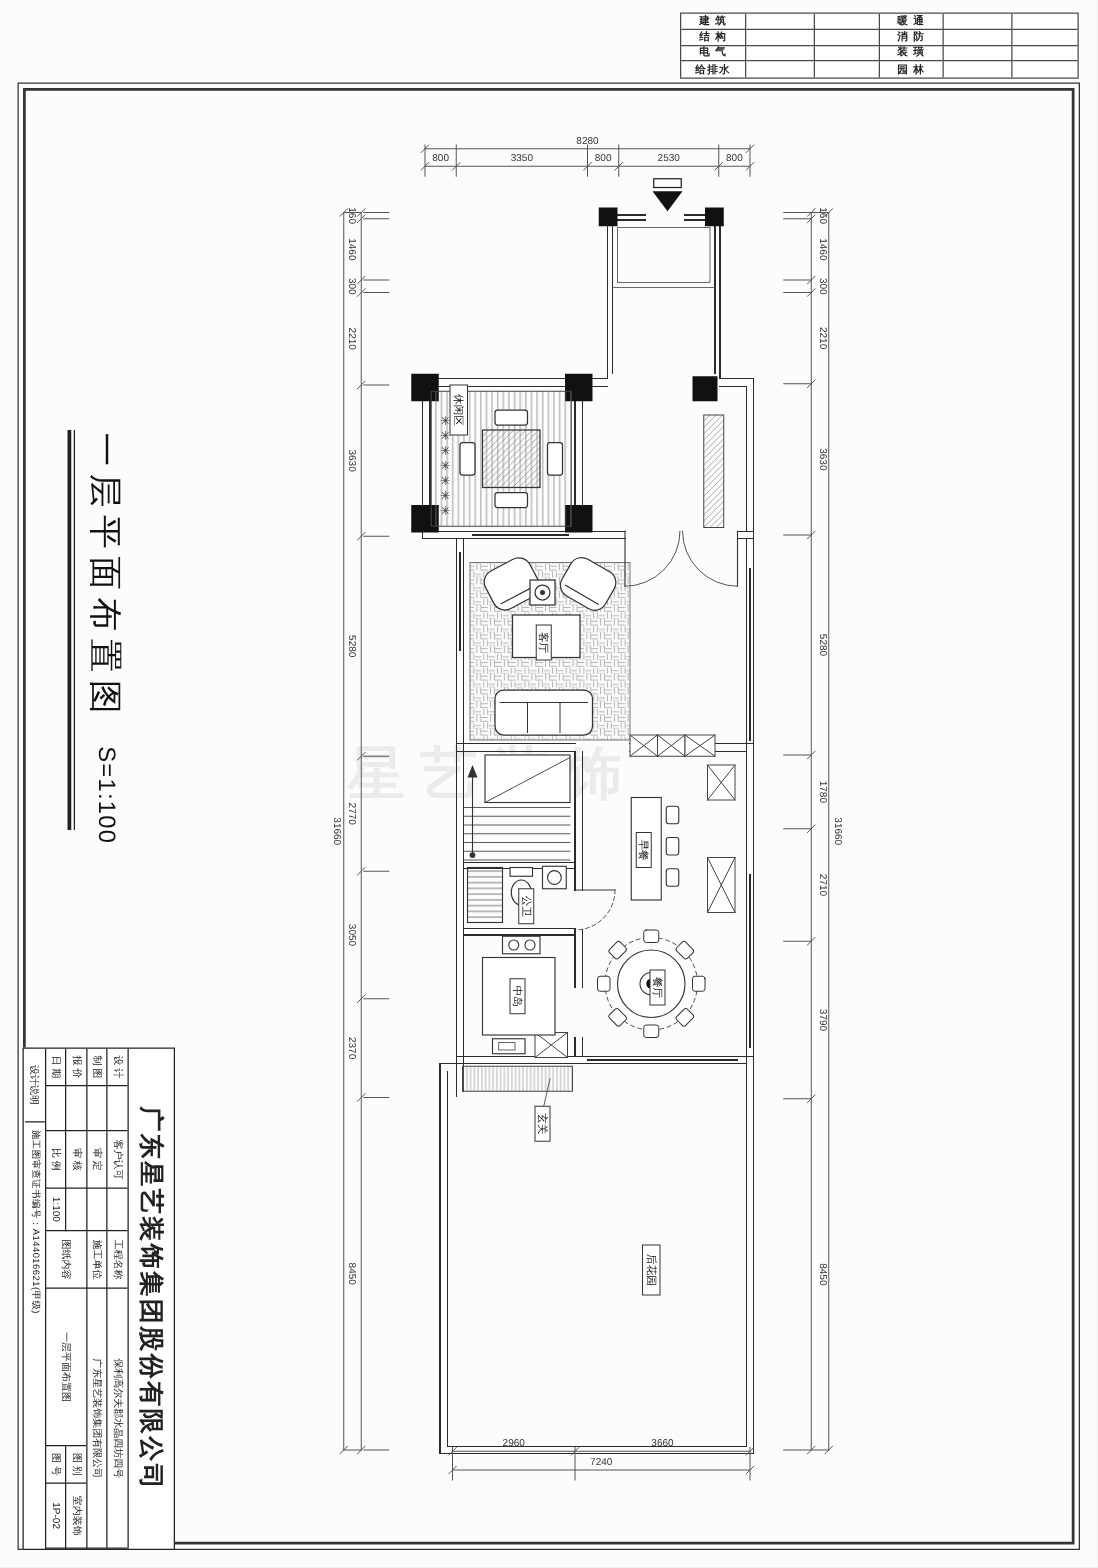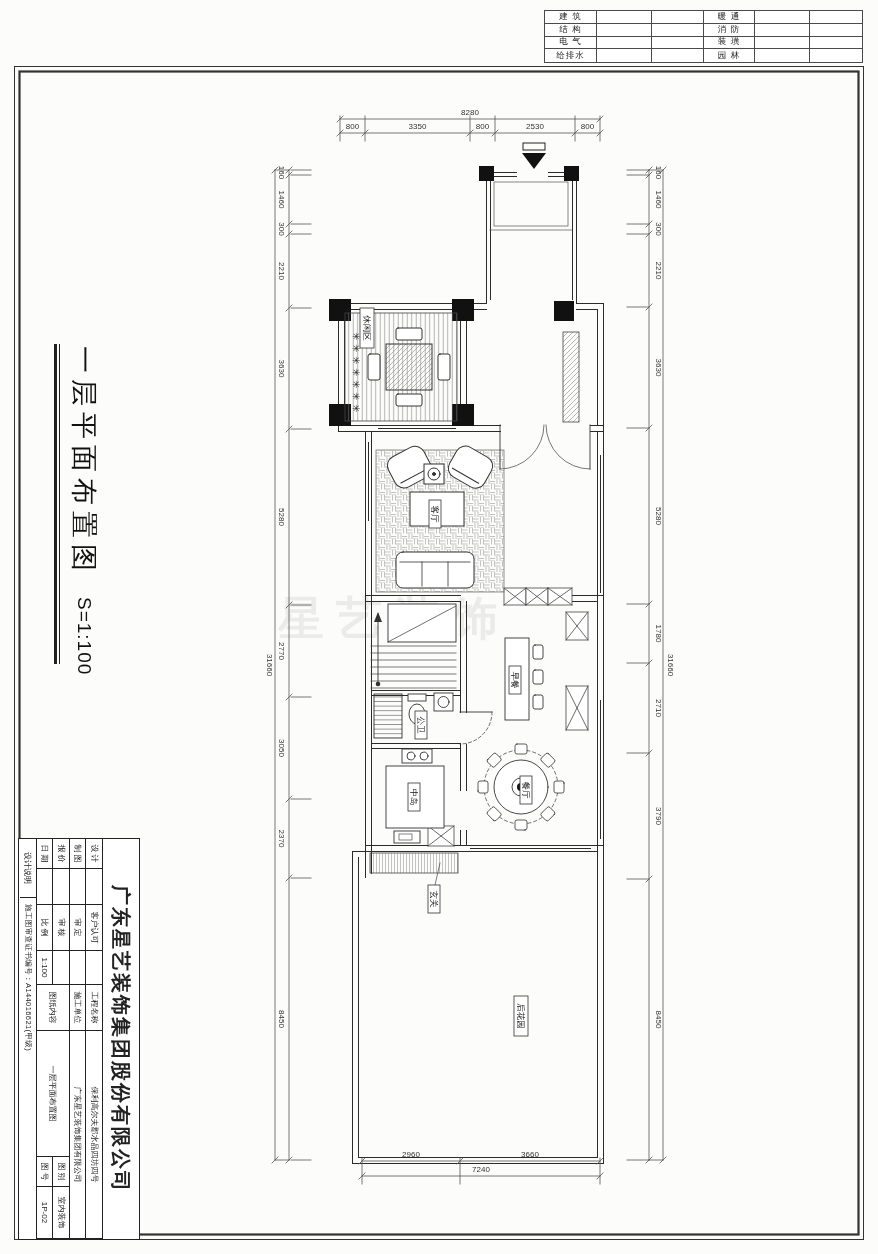--- a/index.html
+++ b/index.html
@@ -7,21 +7,21 @@
         font-family:"Liberation Sans",sans-serif;color:#222;}
   svg text{font-family:"Liberation Sans",sans-serif;}
   .dim text{font-size:8px;fill:#333;}
   .rlabel{font-size:8.5px;fill:#111;}
   .lblbox{fill:#ffffff;stroke:#333;stroke-width:.8;}
   
   .disc-table{position:absolute;left:544px;top:10px;width:317px;height:51px;display:grid;
       grid-template-columns:52px 55px 52px 51px 55px 52px;grid-auto-rows:12.75px;
       border:1px solid #4a4a4a;font-size:8.5px;background:#fff;}
   .dcell{border-right:1px solid #4a4a4a;border-bottom:1px solid #4a4a4a;display:flex;
-      align-items:center;justify-content:center;letter-spacing:1px;overflow:hidden;}
+      align-items:center;justify-content:center;letter-spacing:1px;overflow:hidden;font-weight:bold;}
   .dcell:nth-child(6n){border-right:none;}
   .dcell:nth-child(n+19){border-bottom:none;}
   
   .side-title{position:absolute;left:62px;top:346px;width:316px;height:44px;
       transform:rotate(90deg) translateY(-44px);transform-origin:0 0;
       display:flex;align-items:center;gap:20px;white-space:nowrap;}
   .st-main{font-size:27px;letter-spacing:6px;font-weight:500;color:#111;}
   .st-scale{font-size:19px;letter-spacing:1px;color:#111;}
   .side-rule{position:absolute;background:#222;}
   

